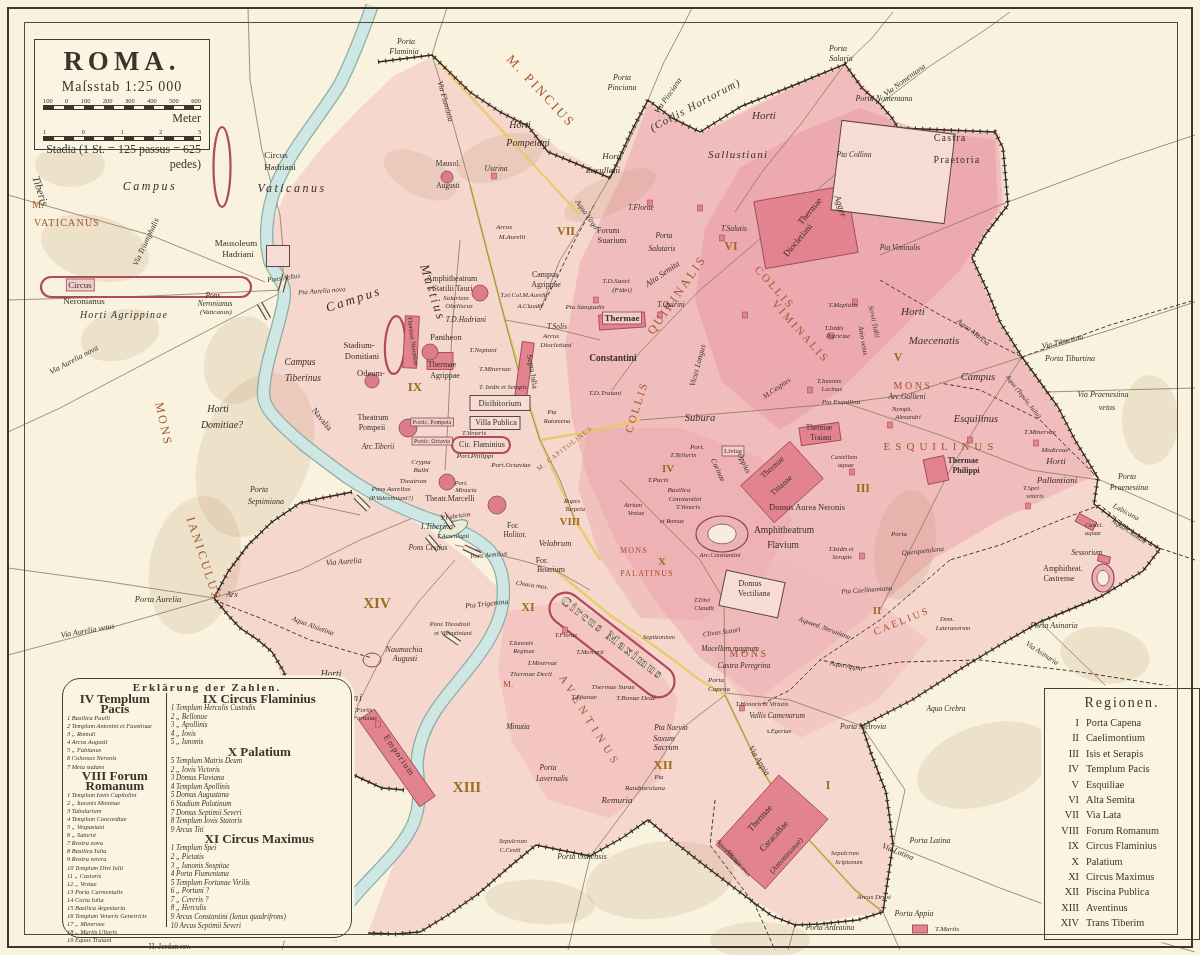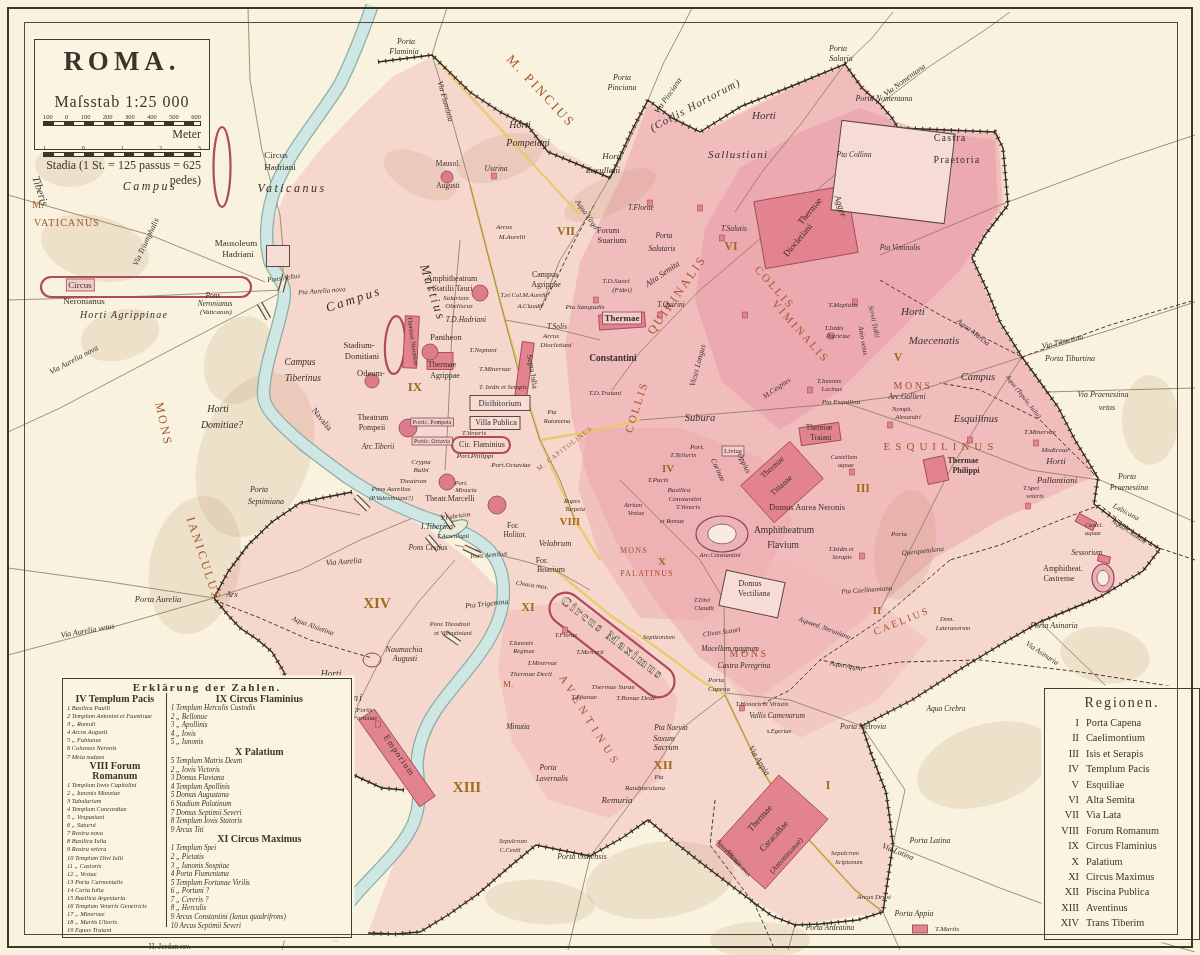--- a/index.html
+++ b/index.html
@@ -8,35 +8,35 @@
   .frame-outer{position:absolute;left:7px;top:7px;right:7px;bottom:7px;
     border:2.5px solid #3f362b;pointer-events:none;z-index:30;}
   .frame-inner{position:absolute;left:24px;top:22px;right:22px;bottom:20px;
     border:1px solid #55493a;pointer-events:none;z-index:30;}
   #mapsvg{position:absolute;left:0;top:0;z-index:5;}
   .panel{position:absolute;z-index:20;background:#faf5e2;border:1px solid #453b2d;
     box-shadow:0 0 0 2.5px #faf5e2;color:#3c332a;}
   
   #titlebox{left:34px;top:39px;width:174px;height:109px;text-align:center;}
   #titlebox .t{font-size:27px;letter-spacing:5px;margin-top:6px;font-weight:bold;}
-  #titlebox .sc{font-size:16px;margin-top:16px;letter-spacing:1px;}
+  #titlebox .sc{font-size:14px;margin-top:2px;letter-spacing:1px;}
   .ruler{margin:3px 8px 0 8px;}
   .ticks{display:flex;justify-content:space-between;font-size:6.5px;line-height:6px;}
   .bar{height:3px;border:1px solid #3c332a;margin-top:1px;
     background:repeating-linear-gradient(90deg,#3c332a 0 10px,#faf5e2 10px 20px);}
   .rlabel{font-size:12px;margin-top:1px;text-align:right;}
   
-  #legendbox{left:62px;top:678px;width:288px;height:258px;}
+  #legendbox{left:62px;top:678px;width:288px;height:258px;border-radius:18px;}
   #legendbox .lh{text-align:center;font-weight:bold;font-size:11px;letter-spacing:2px;
     padding-top:2px;}
   #legendcols{display:flex;height:234px;}
   .lcol{padding:1px 3px 0 4px;}
   .lcol1{width:96px;border-right:1px solid #453b2d;}
   .lcol2{width:178px;}
-  .sech{text-align:center;font-weight:bold;font-size:10px;line-height:10px;}
+  .sech{text-align:center;font-weight:bold;font-size:13px;line-height:10px;}
   .litem{font-style:italic;font-size:6.4px;line-height:8.1px;white-space:nowrap;
     overflow:hidden;}
   .lcol2 .litem{font-size:7.2px;line-height:8.6px;}
   
   #regbox{left:1032px;top:688px;width:154px;height:250px;margin-left:12px;}
   #regbox .rh{text-align:center;font-size:14px;letter-spacing:2px;padding:6px 0 4px 0;}
   .regrow{display:flex;font-size:10.3px;line-height:15.4px;}
   .regnum{width:34px;text-align:right;padding-right:7px;}
   #credit{position:absolute;left:110px;top:936px;width:120px;text-align:center;
     font-size:7.5px;color:#4a4036;z-index:31;margin-top:6px;}

